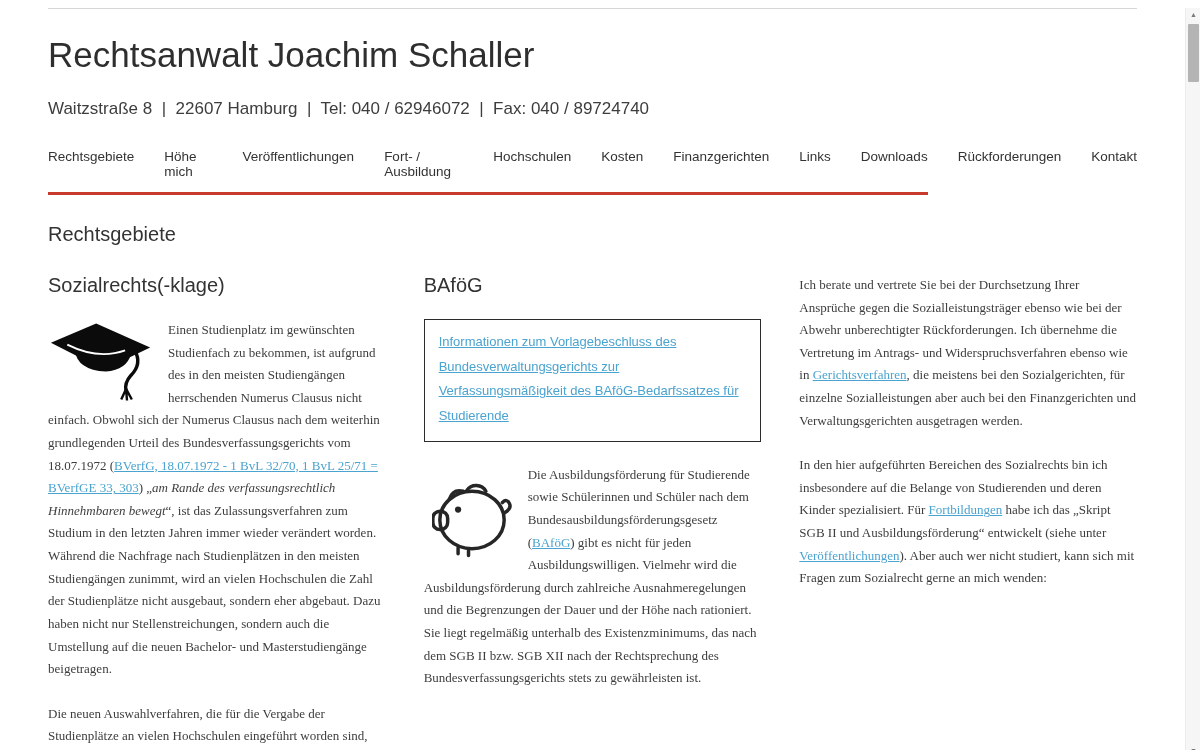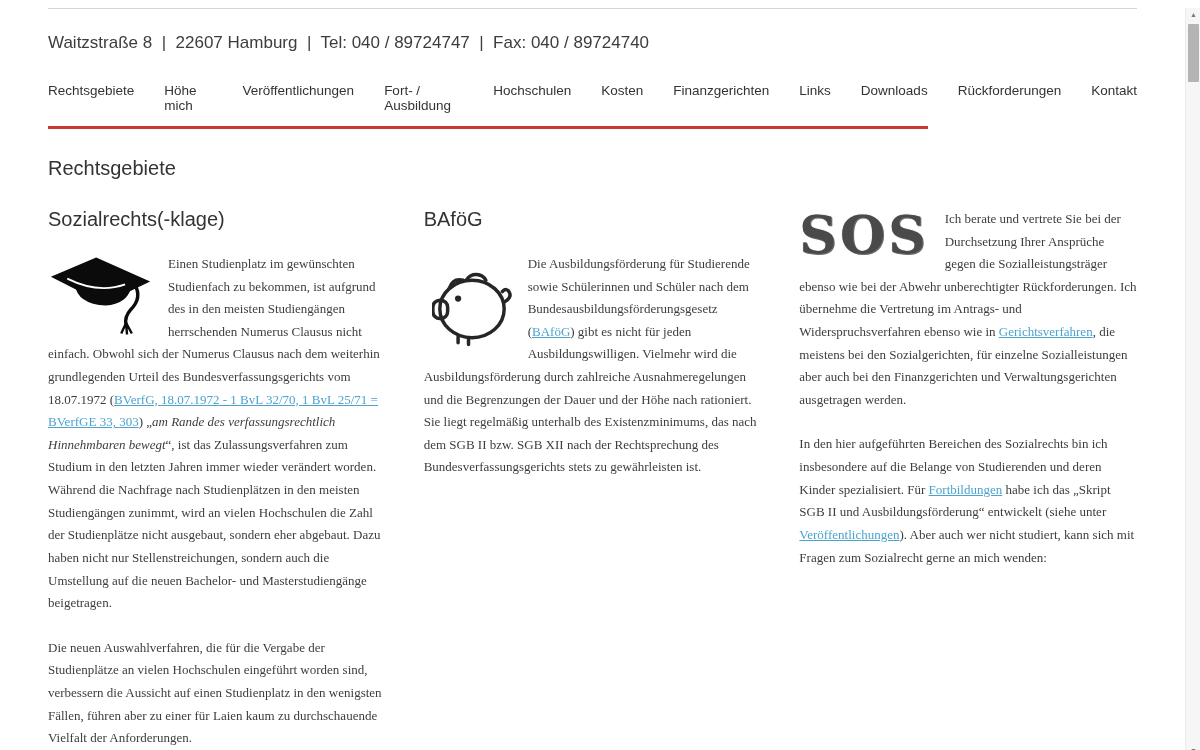--- a/index.html
+++ b/index.html
@@ -72,21 +72,22 @@
   }
   svg { display: block; width: 100%; height: 100%; }
 </style>
 </head>
 <body>
 
 <div class="page">
   <div class="content">
 
     <header>
-      <div class="address">Waitzstraße 8  |  22607 Hamburg  |  Tel: 040 / 89724747  |  Fax: 040 / 89724740</div>
+      <h1 class="site-title">Rechtsanwalt Joachim Schaller</h1>
+      <div class="address">Waitzstraße 8  |  22607 Hamburg  |  Tel: 040 / 62946072  |  Fax: 040 / 89724740</div>
       <nav class="mainnav">
         <a>Rechtsgebiete</a>
         <a>Höhe mich</a>
         <a>Veröffentlichungen</a>
         <a>Fort- / Ausbildung</a>
         <a>Hochschulen</a>
         <a>Kosten</a>
         <a>Finanzgerichten</a>
         <a>Links</a>
         <a>Downloads</a>
@@ -114,41 +115,43 @@
           </span>
           <p><span>Einen Studienplatz im gewünschten Studienfach zu bekommen, ist aufgrund des in den meisten Studiengängen herrschenden Numerus Clausus nicht einfach. Obwohl sich der Numerus Clausus nach dem weiterhin grundlegenden Urteil des Bundesverfassungsgerichts vom 18.07.1972 (</span><a class="lnk">BVerfG, 18.07.1972 - 1 BvL 32/70, 1 BvL 25/71 = BVerfGE 33, 303</a><span>) „</span><span class="it">am Rande des verfassungsrechtlich Hinnehmbaren bewegt</span><span>“, ist das Zulassungsverfahren zum Studium in den letzten Jahren immer wieder verändert worden. Während die Nachfrage nach Studienplätzen in den meisten Studiengängen zunimmt, wird an vielen Hochschulen die Zahl der Studienplätze nicht ausgebaut, sondern eher abgebaut. Dazu haben nicht nur Stellenstreichungen, sondern auch die Umstellung auf die neuen Bachelor- und Masterstudiengänge beigetragen.</span></p>
           <p><span>Die neuen Auswahlverfahren, die für die Vergabe der Studienplätze an vielen Hochschulen eingeführt worden sind, verbessern die Aussicht auf einen Studienplatz in den wenigsten Fällen, führen aber zu einer für Laien kaum zu durchschauende Vielfalt der Anforderungen.</span></p>
 
         </div>
       </section>
 
       <section class="col">
         <h3 class="col-heading">BAföG</h3>
         <div class="colbody">
+          <div class="notice-box">
+            <span><a class="lnk">Informationen zum Vorlagebeschluss des Bundesverwaltungsgerichts zur Verfassungsmäßigkeit des BAföG-Bedarfssatzes für Studierende</a></span>
+          </div>
           <span class="fig pig">
             <svg viewBox="0 0 92 100" aria-hidden="true">
               <g fill="none" stroke="#262626" stroke-width="4" stroke-linecap="round">
                 <ellipse cx="46" cy="58" rx="37" ry="33"></ellipse>
                 <path d="M40,24 a13,13 0 0 1 22,1"></path>
                 <rect x="1" y="48" width="17" height="21" rx="8"></rect>
                 <path d="M20,34 q4,-12 16,-9"></path>
                 <path d="M83,50 q9,-5 6,-11 q-3,-6 -8,-1"></path>
                 <path d="M30,90 l0,7 M42,93 l0,6"></path>
               </g>
               <circle cx="30" cy="46" r="3.6" fill="#262626"></circle>
             </svg>
           </span>
           <p><span>Die Ausbildungsförderung für Studierende sowie Schülerinnen und Schüler nach dem Bundes­ausbildungsförderungsgesetz (</span><a class="lnk">BAföG</a><span>) gibt es nicht für jeden Ausbildungswilligen. Vielmehr wird die Ausbildungsförderung durch zahlreiche Ausnahme­regelungen und die Begrenzungen der Dauer und der Höhe nach rationiert. Sie liegt regelmäßig unterhalb des Existenzminimums, das nach dem SGB II bzw. SGB XII nach der Rechtsprechung des Bundes­verfassungsgerichts stets zu gewährleisten ist.</span></p>
 
         </div>
       </section>
 
       <section class="col">
         <div class="colbody">
-          <span class="fig sos">SOS</span>
           <p><span>Ich berate und vertrete Sie bei der Durchsetzung Ihrer Ansprüche gegen die Sozialleistungsträger ebenso wie bei der Abwehr unberechtigter Rückforderungen. Ich übernehme die Vertretung im Antrags- und Widerspruchsverfahren ebenso wie in </span><a class="lnk">Gerichtsverfahren</a><span>, die meistens bei den Sozialgerichten, für einzelne Sozialleistungen aber auch bei den Finanzgerichten und Verwaltungsgerichten ausgetragen werden.</span></p>
           <p><span>In den hier aufgeführten Bereichen des Sozialrechts bin ich insbesondere auf die Belange von Studierenden und deren Kinder spezialisiert. Für </span><a class="lnk">Fortbildungen</a><span> habe ich das „Skript SGB II und Ausbildungsförderung“ entwickelt (siehe unter </span><a class="lnk">Veröffentlichungen</a><span>). Aber auch wer nicht studiert, kann sich mit Fragen zum Sozialrecht gerne an mich wenden:</span></p>
 
         </div>
       </section>
 
     </div>
   </div>
 
   <div class="scrollbar">

